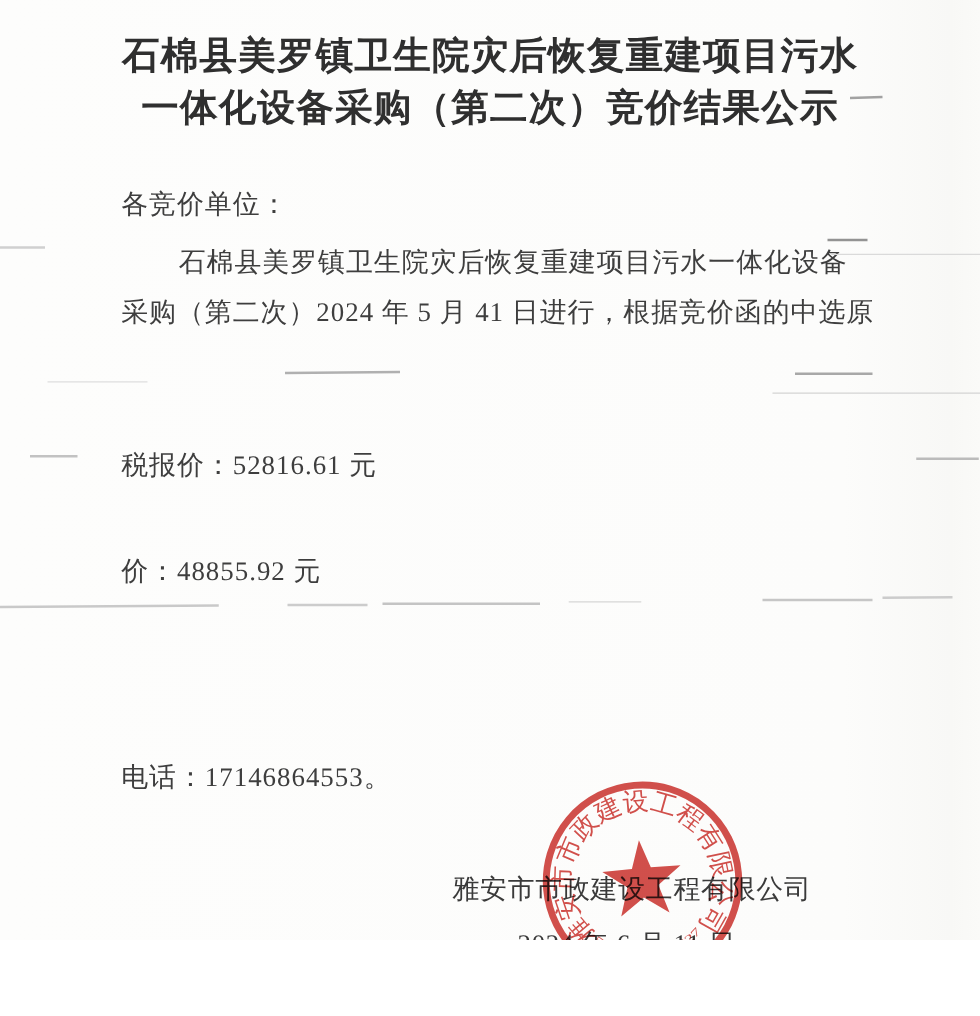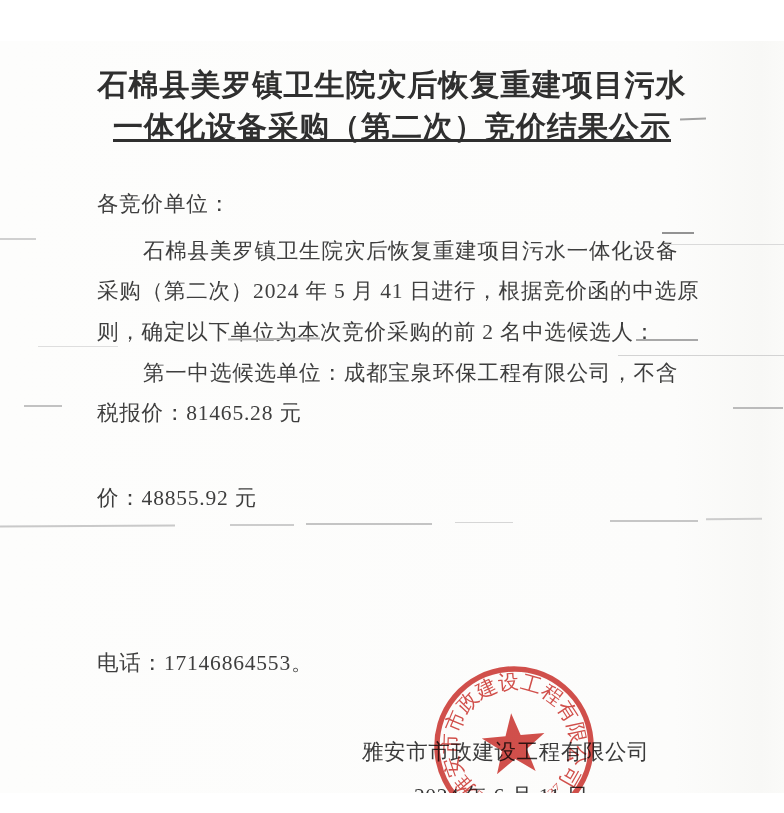--- a/index.html
+++ b/index.html
@@ -6,37 +6,36 @@
   body { background: #ffffff; }
 
   .page {
     position: relative;
     width: 784px;
     height: 752px;
     overflow: hidden;
     background: linear-gradient(90deg, #fdfdfc 0%, #fcfcfb 86%, #f8f8f6 97%, #fafaf8 100%);
     font-family: "Liberation Serif", serif;
     color: #3f3f3f;
-    margin-top: 41px;
   }
 
   .title-line {
     position: absolute;
     left: 0;
     width: 784px;
     text-align: center;
     font-family: "Liberation Sans", sans-serif;
     font-weight: 700;
     font-size: 30px;
     letter-spacing: 1px;
     color: #2f2f2f;
     white-space: nowrap;
   }
   .title-1 { top: 24px; }
-  .title-2 { top: 66px; text-decoration: underline; }
+  .title-2 { top: 66px; }
 
   .bline {
     position: absolute;
     left: 97px;
     font-size: 21.5px;
     letter-spacing: 0.8px;
     white-space: nowrap;
     color: #3e3e3e;
   }
   .indent { left: 143px; }
@@ -79,24 +78,22 @@
 
 <div class="page">
 
   <div class="title-line title-1">石棉县美罗镇卫生院灾后恢复重建项目污水</div>
   <div class="title-line title-2">一体化设备采购（第二次）竞价结果公示</div>
 
   <div class="bline indent" style="top:195px">石棉县美罗镇卫生院灾后恢复重建项目污水一体化设备</div>
 
   <div class="bline" style="top:148px">各竞价单位：</div>
   <div class="bline" style="top:235px">采购（第二次）2024 年 5 月 41 日进行，根据竞价函的中选原</div>
-  <div class="bline" style="top:276px">则，确定以下单位为本次竞价采购的前 2 名中选候选人：</div>
 
-  <div class="bline indent" style="top:317px">第一中选候选单位：成都宝泉环保工程有限公司，不含</div>
-  <div class="bline" style="top:357px">税报价：81465.28 元</div>
+  <div class="bline" style="top:357px">税报价：52816.61 元</div>
 
   <div class="bline" style="top:442px">价：48855.92 元</div>
 
   <div class="bline" style="top:607px">电话：17146864553。</div>
 
   <div class="sig sig-company">雅安市市政建设工程有限公司</div>
   <div class="sig sig-date">2024 年 6 月 11 日</div>
 
   <svg class="seal" viewBox="0 0 176 176">
     <g transform="rotate(-5 88 88)">

